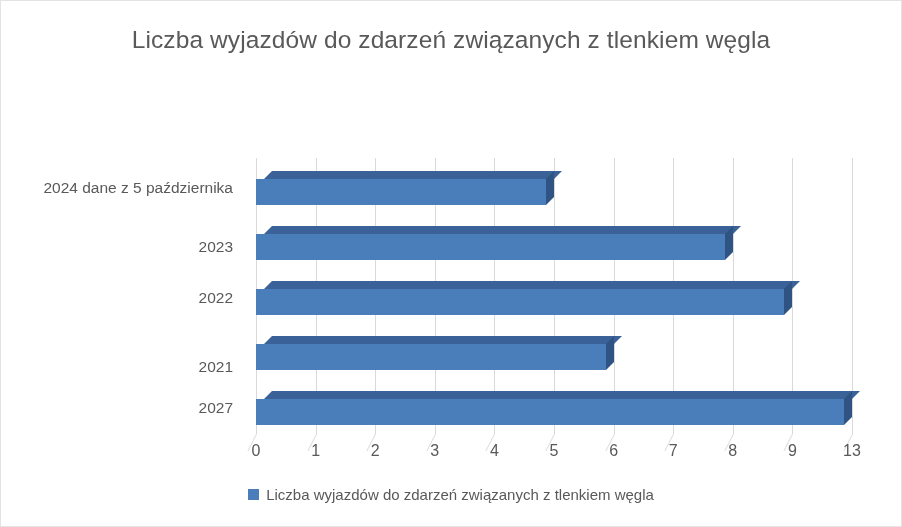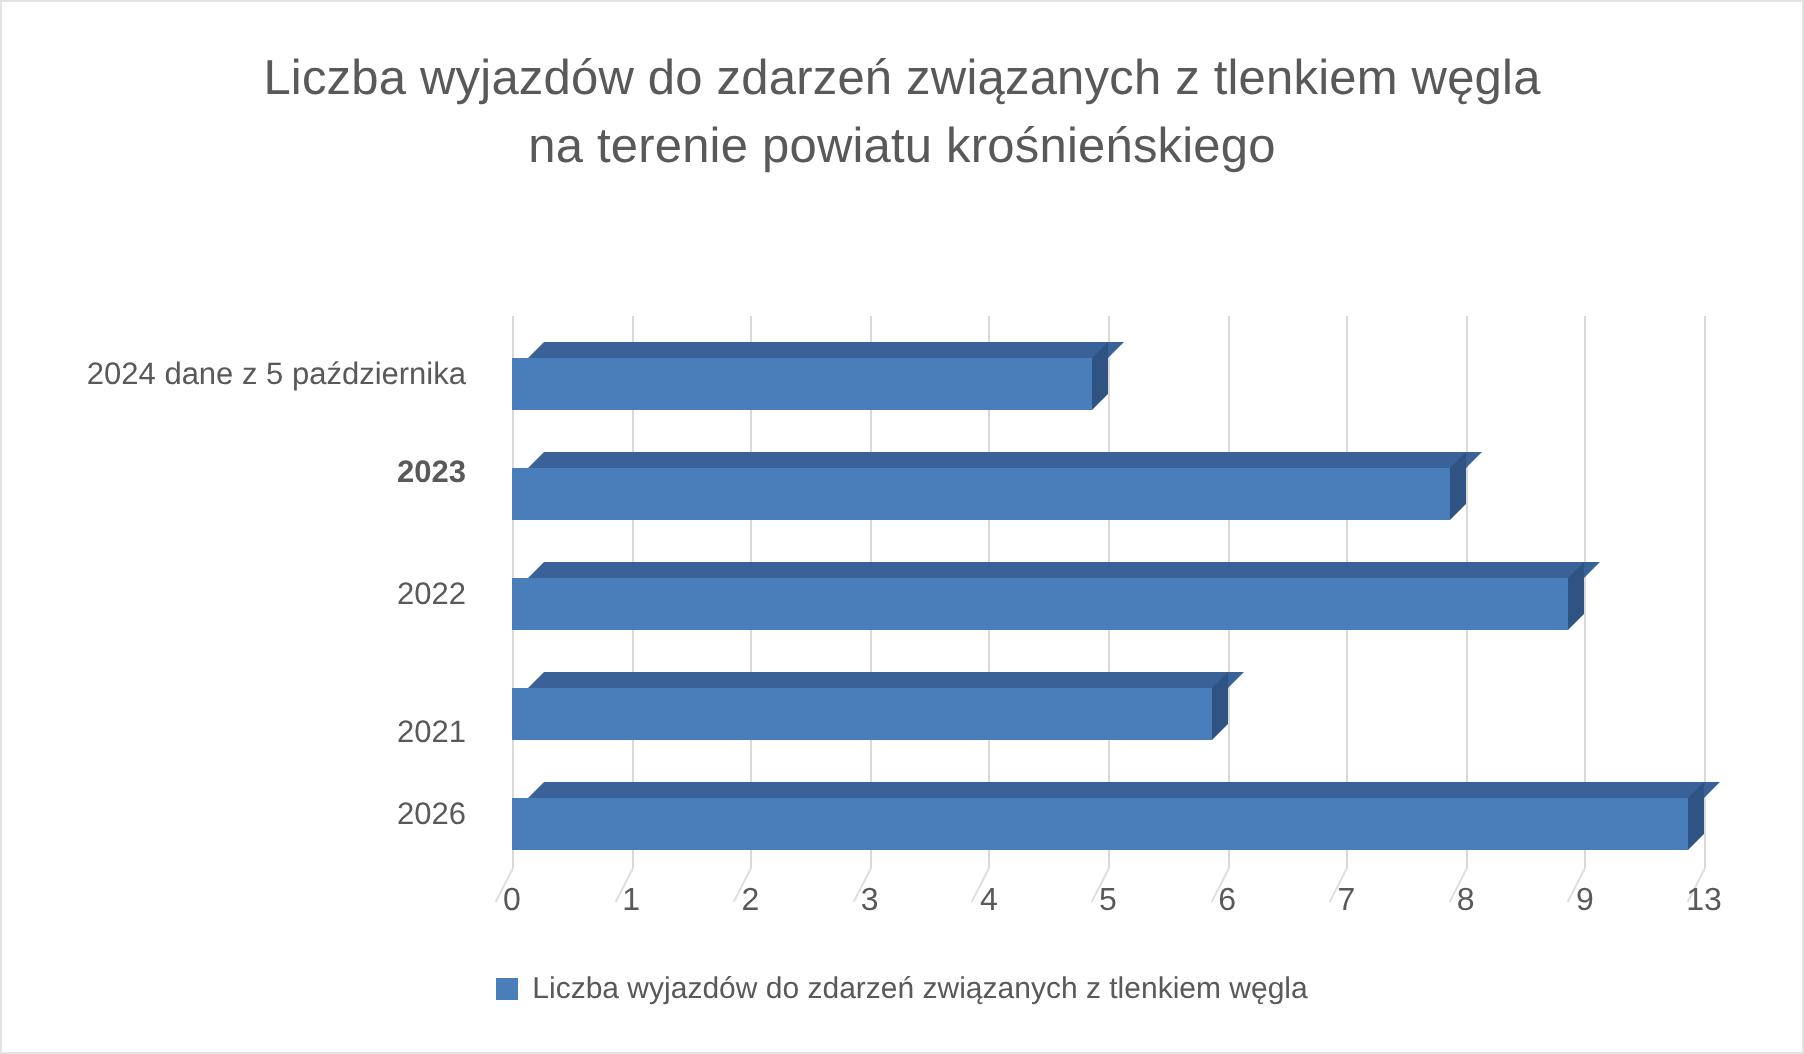--- a/index.html
+++ b/index.html
@@ -164,28 +164,27 @@
     white-space: nowrap;
   }
 </style>
 </head>
 <body>
 
 <div id="chart-card">
 
   <div id="chart-title">
     <span class="tline">Liczba wyjazdów do zdarzeń związanych z tlenkiem węgla</span>
-    <span class="tline">na terenie powiatu krośnieńskiego</span>
   </div>
 
   <div id="cat-labels">
-      <div class="cat-label" style="top: 250.4px;">2026</div>
+      <div class="cat-label" style="top: 250.4px;">2027</div>
       <div class="cat-label" style="top: 209px;">2021</div>
       <div class="cat-label" style="top: 140px; margin-left: 36px;">2022</div>
-      <div class="cat-label" style="top: 79px; font-weight: bold;">2023</div>
+      <div class="cat-label" style="top: 89px;">2023</div>
       <div class="cat-label" style="top: 29.6px;">2024 dane z 5 października</div>
     </div>
 
   <div id="plot">
       <div class="gridline axis0" style="left: 0px;"></div>
       <div class="gridline" style="left: 59.6px;"></div>
       <div class="gridline" style="left: 119.2px;"></div>
       <div class="gridline" style="left: 178.8px;"></div>
       <div class="gridline" style="left: 238.4px;"></div>
       <div class="gridline" style="left: 298px;"></div>

